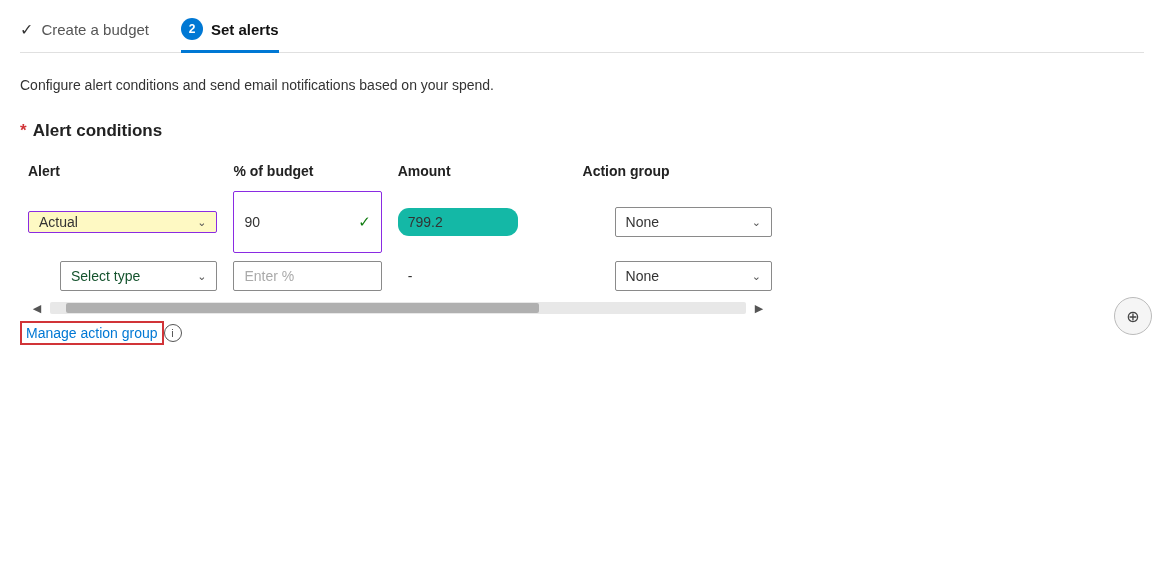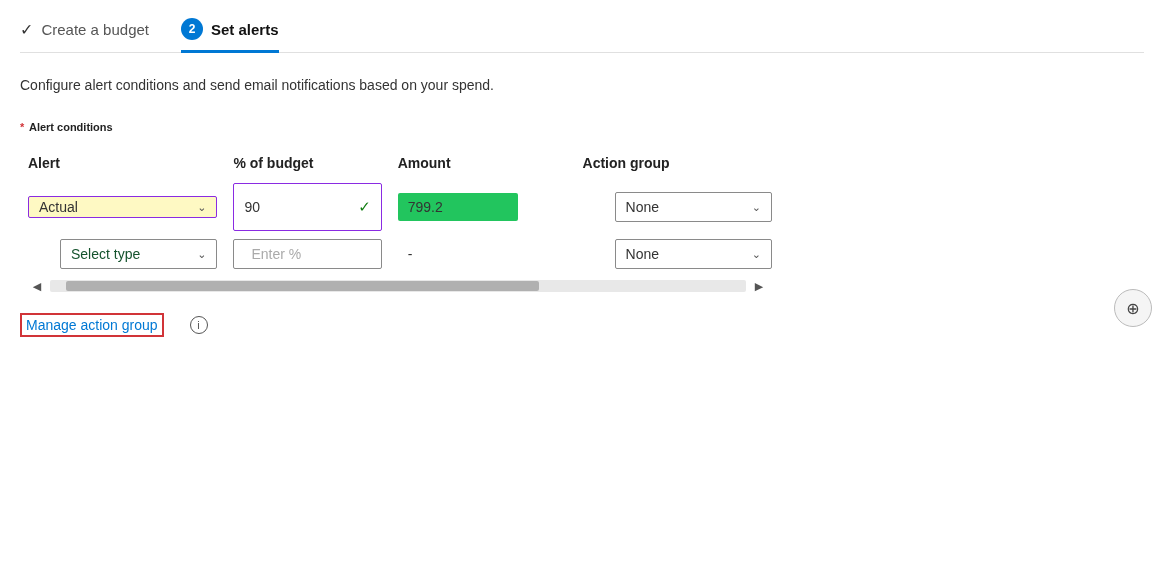--- a/index.html
+++ b/index.html
@@ -68,21 +68,21 @@
 
     
     .description {
       font-size: 14px;
       color: #333;
       margin-bottom: 28px;
     }
 
     
     .section-title {
-      font-size: 11px;
+      font-size: 17px;
       font-weight: 700;
       margin-bottom: 16px;
     }
 
     .required-star {
       color: #d13438;
       margin-right: 2px;
     }
 
     
@@ -151,60 +151,60 @@
       font-size: 11px;
       color: #555;
     }
 
     
     .pct-cell {
       display: flex;
       align-items: center;
       border: 1.5px solid #8a2be2;
       border-radius: 2px;
-      padding: 14px 10px;
+      padding: 21px 10px;
       background: #fff;
       justify-content: space-between;
       min-width: 120px;
     }
 
     .pct-value {
       font-size: 14px;
       color: #333;
     }
 
     .check-green {
       color: #107c10;
       font-size: 15px;
     }
 
     
     .amount-cell {
       font-size: 14px;
       color: #333;
       padding: 6px 10px;
-      background: #22c55e;
-      border-radius: 2px;
+      background: #14b8a6;
+      border-radius: 11px;
       min-width: 120px;
       display: inline-block;
     }
 
     .amount-dash {
       font-size: 14px;
       color: #333;
       padding: 6px 10px;
     }
 
     
     .pct-input-cell {
       display: flex;
       align-items: center;
       border: 1px solid #8a8a8a;
       border-radius: 2px;
-      padding: 6px 17px;
+      padding: 6px 10px;
       background: #fff;
       min-width: 120px;
     }
 
     .pct-input-placeholder {
       font-size: 14px;
       color: #aaa;
     }
 
     
@@ -246,22 +246,22 @@
       display: flex;
       align-items: center;
       gap: 4px;
       width: 740px;
     }
 
     
     .manage-row {
       display: flex;
       align-items: center;
-      gap: 26px;
-      margin-top: 14px;
+      gap: 0;
+      margin-top: 0;
     }
 
     .manage-link {
       color: #0078d4;
       text-decoration: none;
       font-size: 14px;
       border: 2px solid #d13438;
       padding: 2px 4px;
       display: inline-block;
     }

